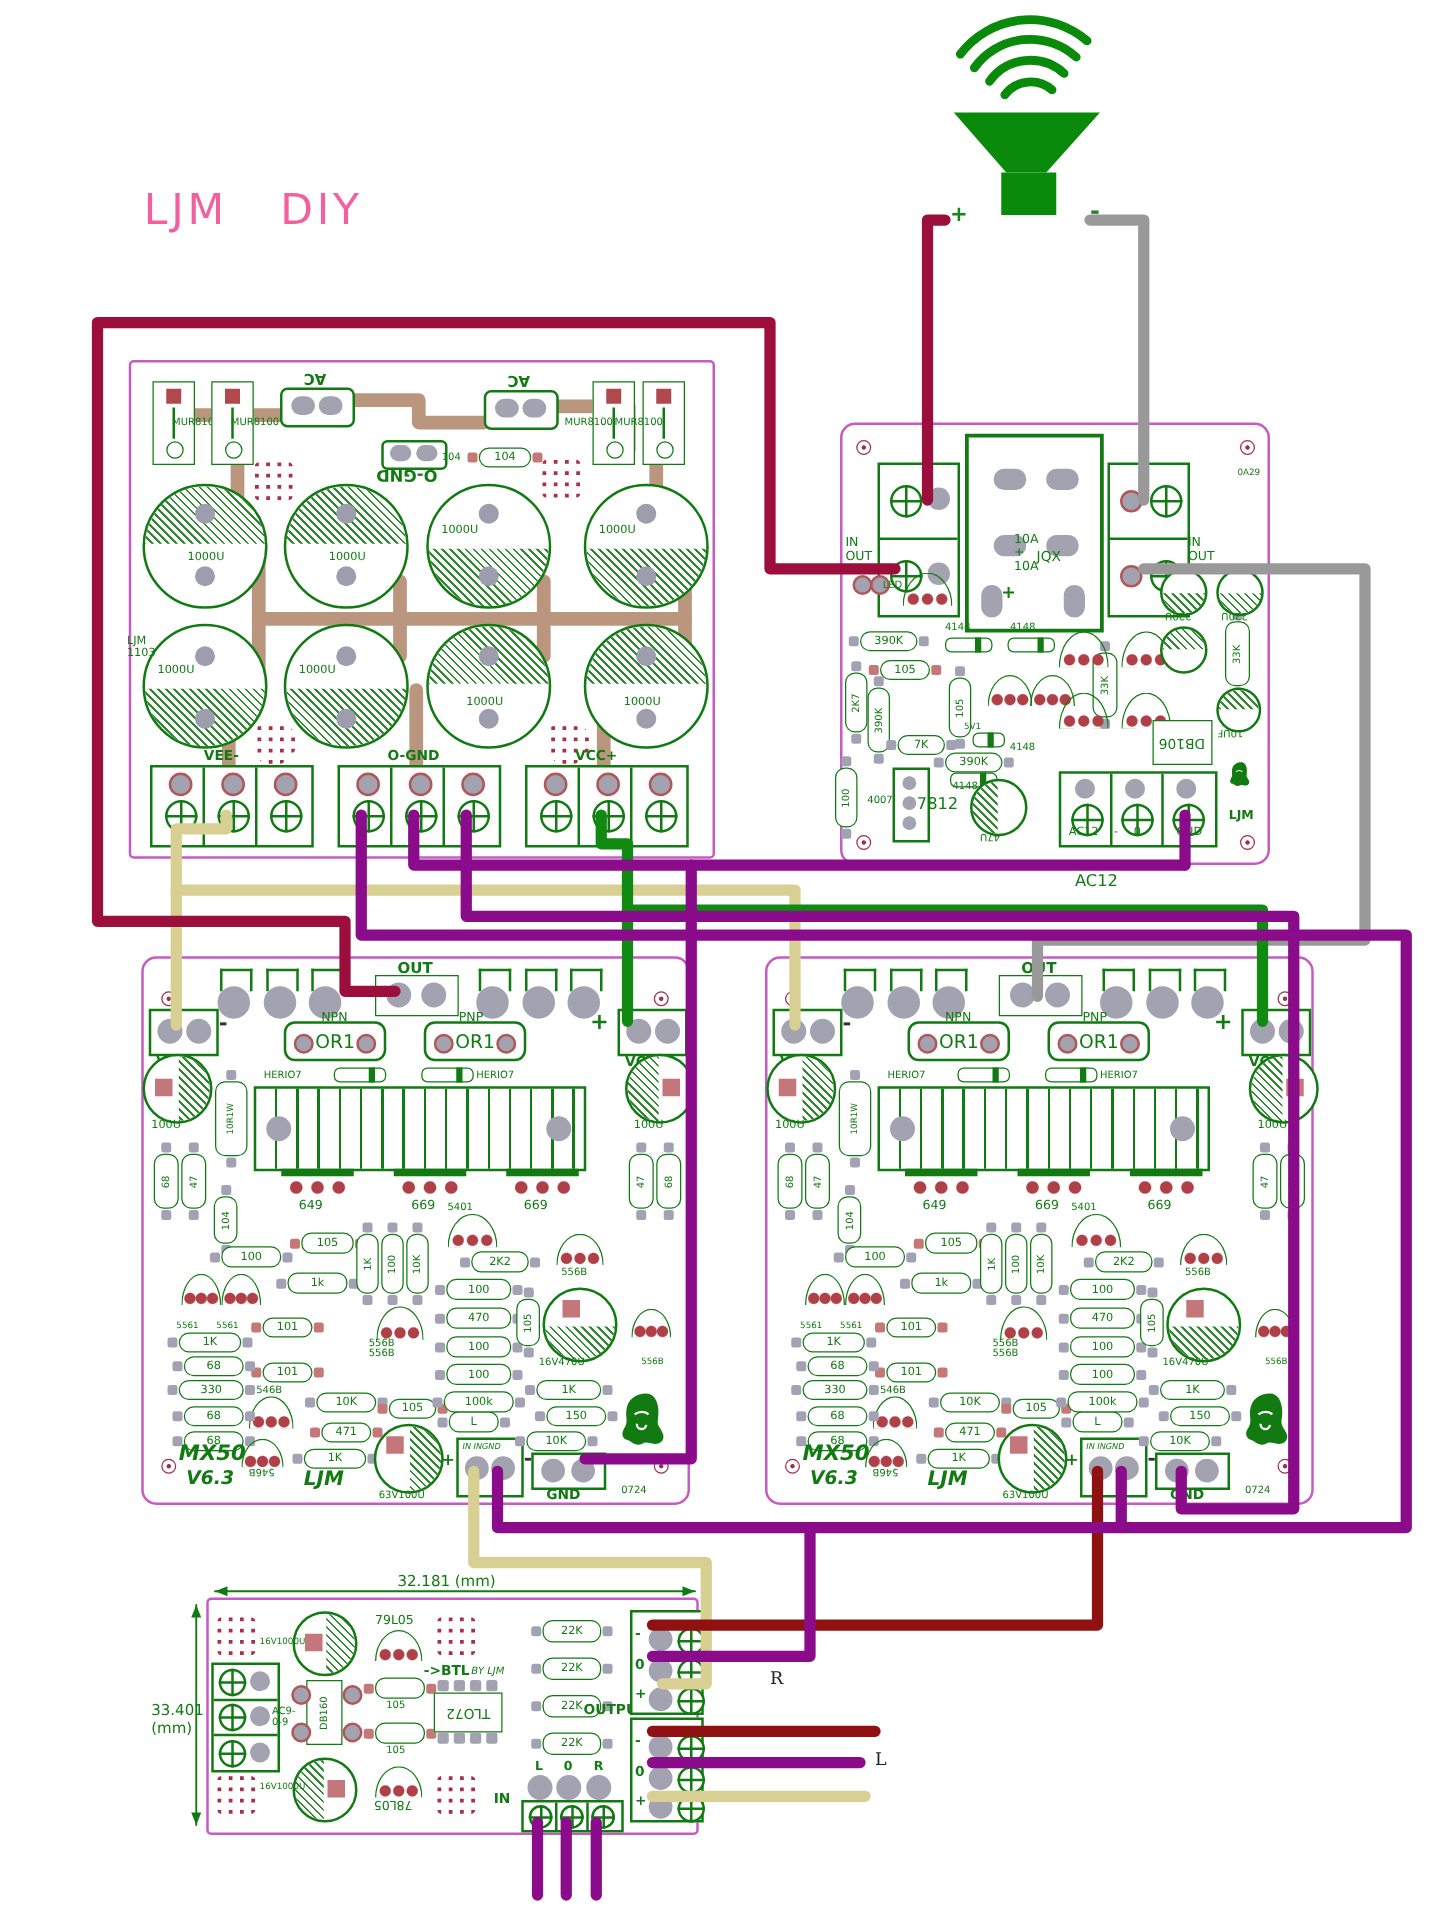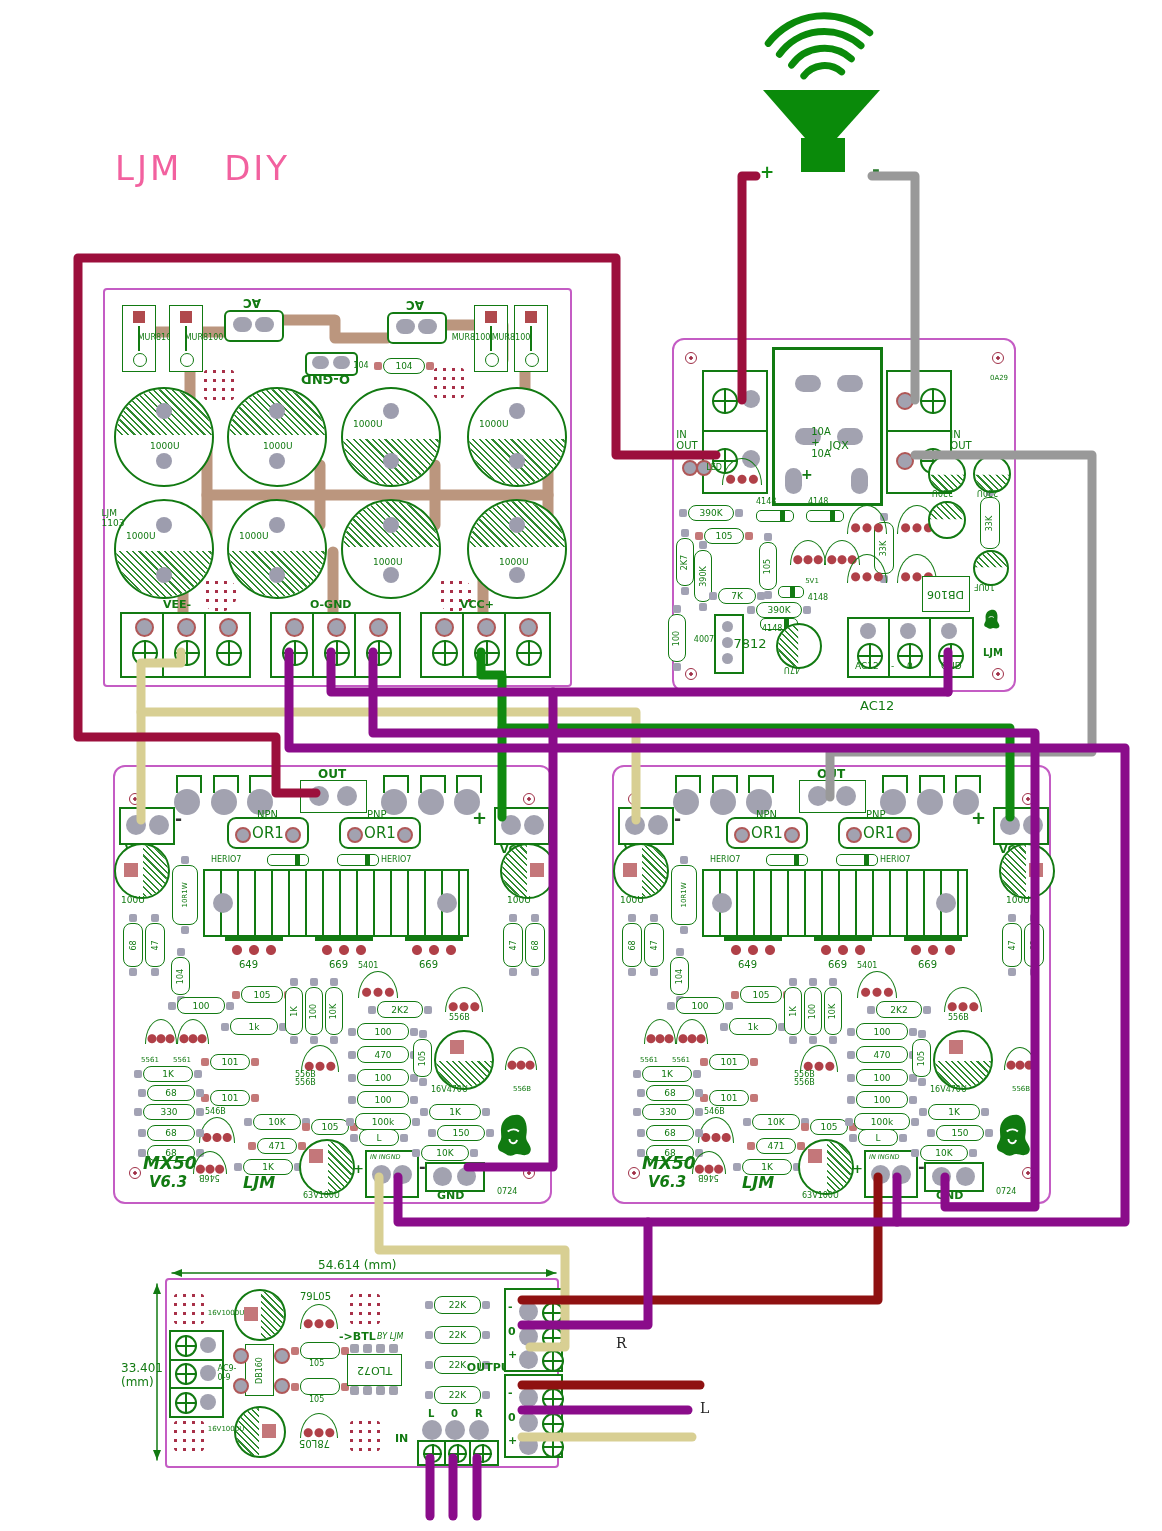--- a/index.html
+++ b/index.html
@@ -324,21 +324,21 @@
       </div>
     <div class="vp" style="left:2px;top:198px;width:16px;height:46px;">
         <span>2K7</span>
       </div>
     <div class="vp" style="left:20px;top:210px;width:16px;height:50px;">
         <span>390K</span>
       </div>
     <div class="vp" style="left:85px;top:202px;width:16px;height:46px;">
         <span>105</span>
       </div>
-    <div class="vlab" style="left:98px;top:228px;width:12px;height:26px;font-size:7px;margin-left:34px;">5V1</div>
+    <div class="vlab" style="left:98px;top:228px;width:12px;height:26px;font-size:7px;">5V1</div>
     <div class="dd" style="left:104px;top:246px;width:24px;"></div>
     <div class="hp" style="left:44px;top:248px;width:36px;height:14px;">
         <span>7K</span>
       </div>
     <div class="hp" style="left:82px;top:262px;width:44px;height:14px;">
         <span>390K</span>
       </div>
     <div class="vlab" style="left:138px;top:240px;width:12px;height:34px;font-size:8px;">4148</div>
     <div class="dd" style="left:86px;top:278px;width:36px;"></div>
     <div class="glbl" style="left:88px;top:284px;font-size:8px;">4148</div>
@@ -955,21 +955,21 @@
     <div class="gp" style="left:302px;top:140px;width:20px;height:20px;"></div>
     <div class="tb" style="left:250px;top:160px;width:78px;height:22px;">
       <div class="dv" style="left:25px;"></div>
         <div class="dv" style="left:50px;"></div>
       <div class="scr" style="left:4px;top:2px;width:15px;height:15px;"></div>
       <div class="scr" style="left:29px;top:2px;width:15px;height:15px;"></div>
       <div class="scr" style="left:54px;top:2px;width:15px;height:15px;"></div>
     </div>
   </div>
 
-  <div class="glbl" style="left:318px;top:1258px;font-size:12px;">54.614 (mm)</div>
+  <div class="glbl" style="left:318px;top:1258px;font-size:12px;">32.181 (mm)</div>
   <div class="vlab" style="left:134px;top:1320px;width:16px;height:110px;font-size:12px;color:#127a12;">33.401 (mm)</div>
 
   <svg class="wires" width="1162" height="1531">
     <g fill="none" stroke-linecap="round" stroke-linejoin="round">
 
       <g stroke="#127a12" stroke-width="1.5">
         <path d="M172,1273 H556"></path>
           <path d="M157,1284 V1460"></path>
       </g>
       <g fill="#127a12" stroke="none">

